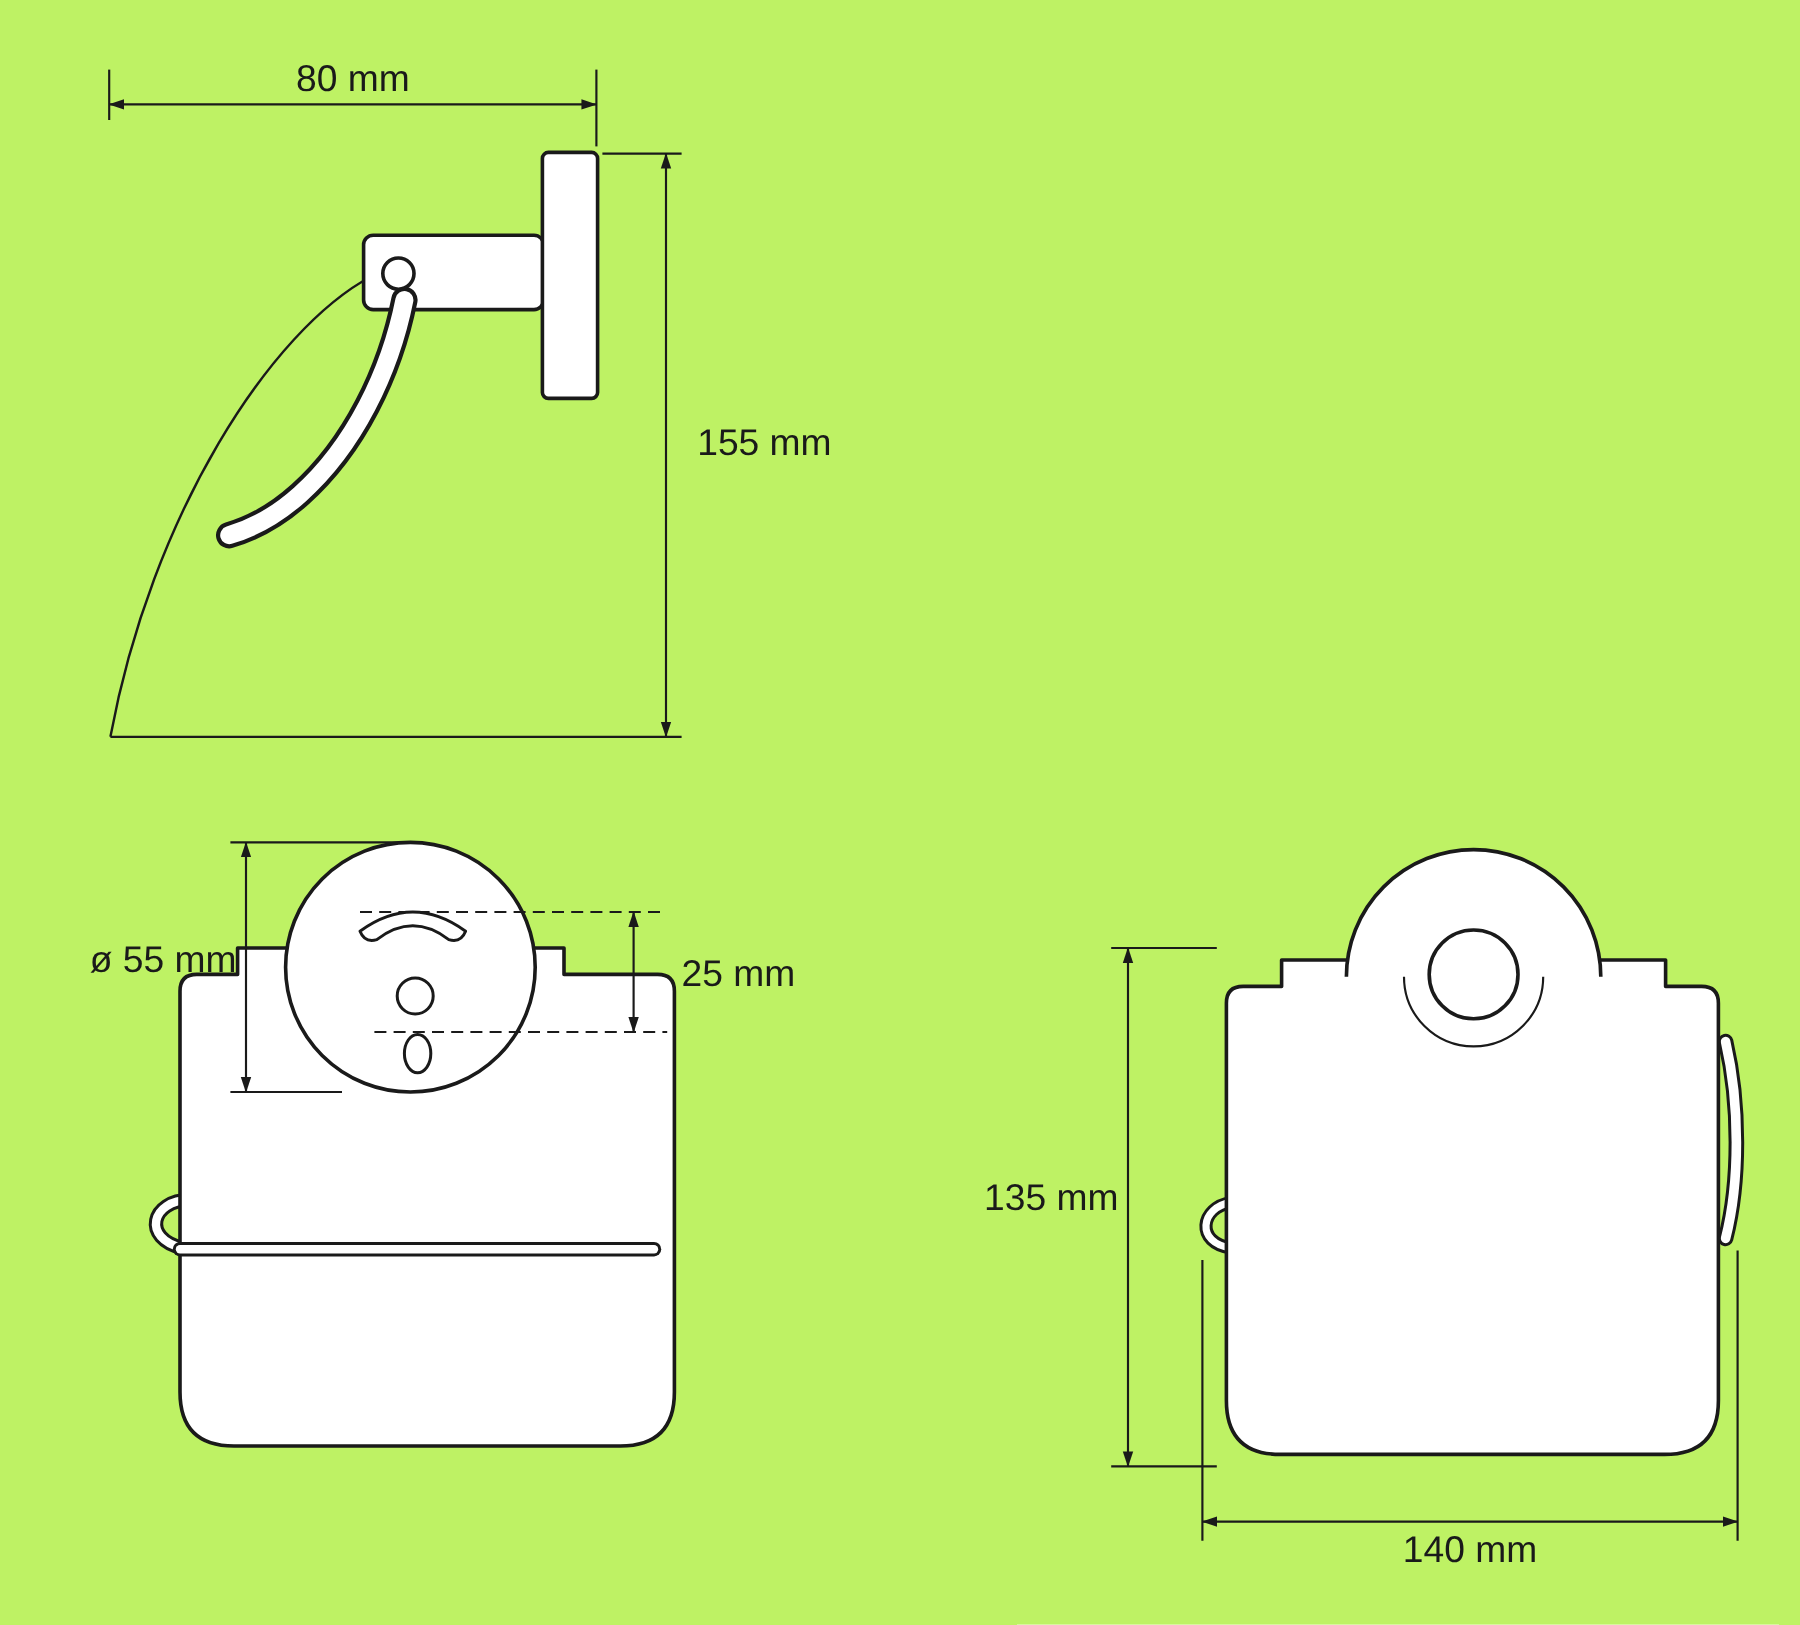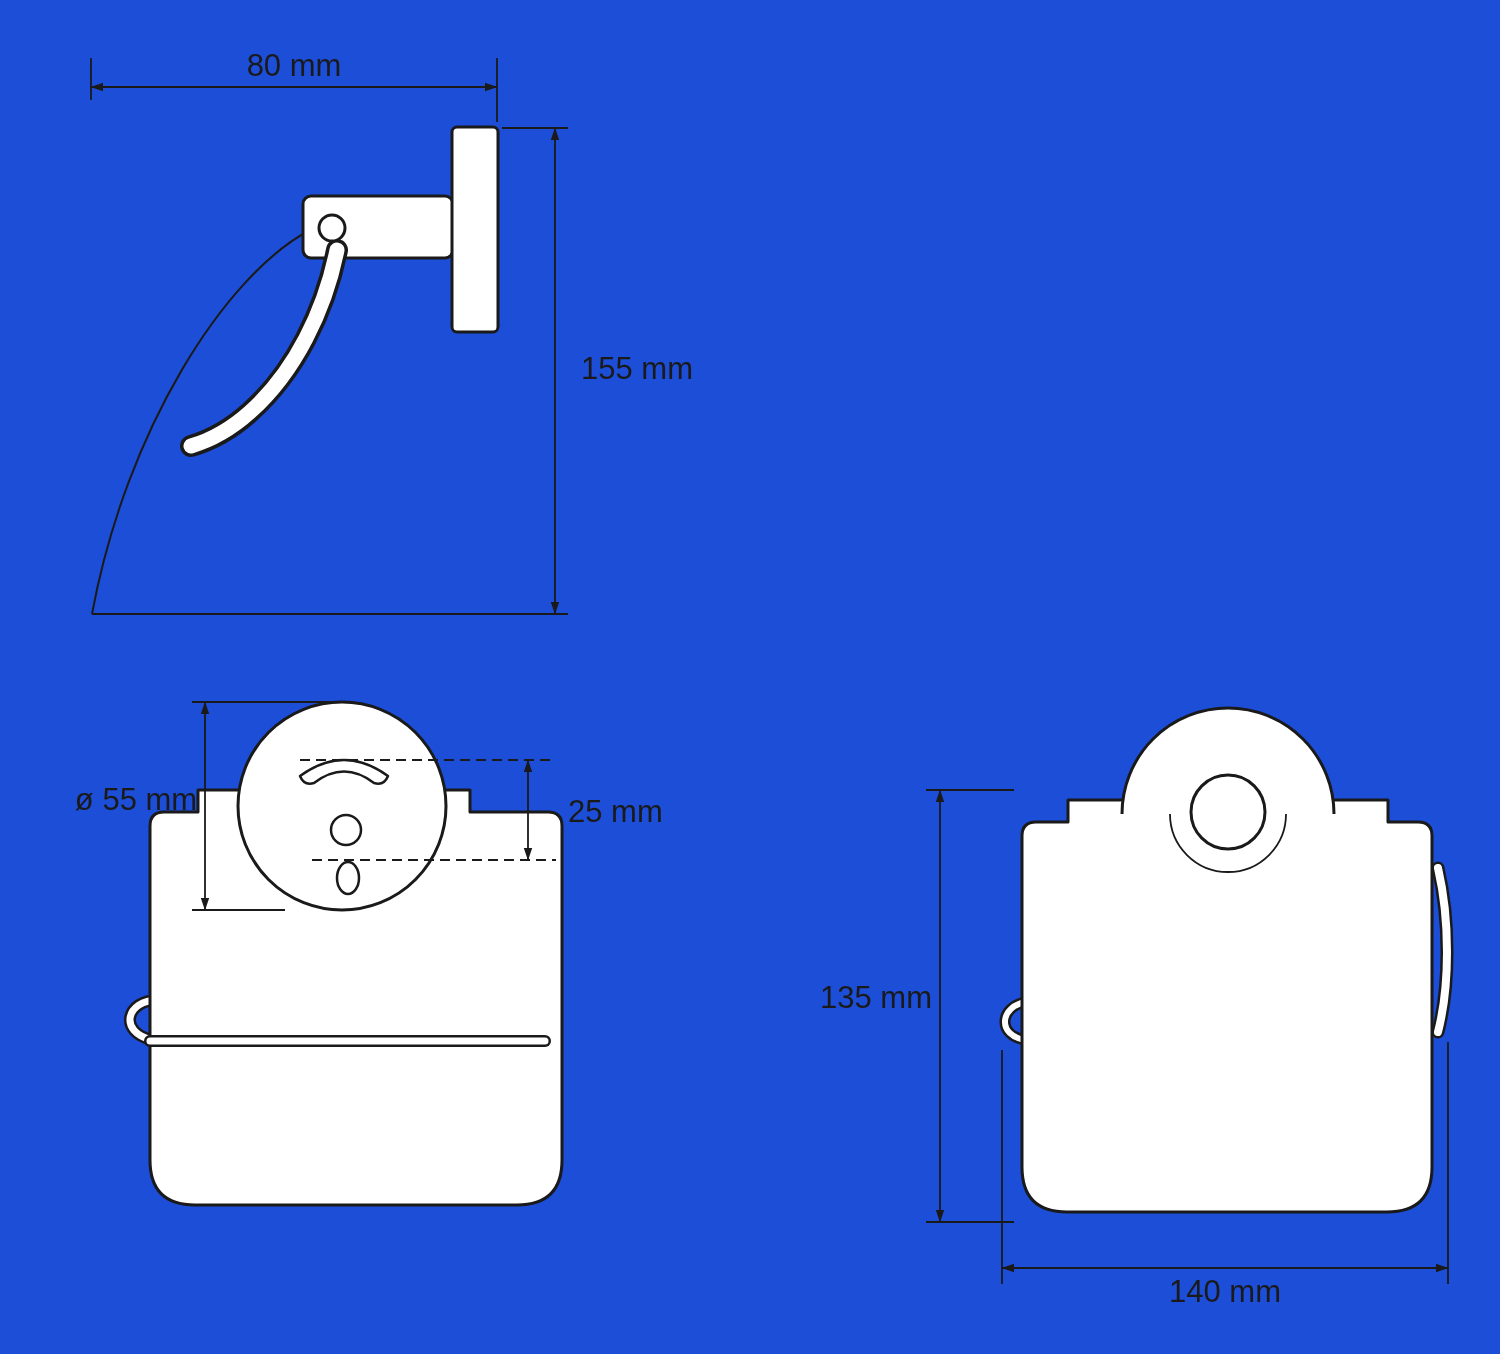--- a/index.html
+++ b/index.html
@@ -5,21 +5,21 @@
 <style>
   html, body {
     margin: 0;
     padding: 0;
     background: #ffffff;
   }
   .canvas {
     position: relative;
     width: 1500px;
     height: 1354px;
-    background: #1d4ed8;
+    background: #bef264;
     overflow: hidden;
   }
   svg { display: block; }
   .dim-text {
     font-family: "Liberation Sans", sans-serif;
     font-size: 31px;
     fill: #1a1a1a;
   }
   .thin    { stroke: #1a1a1a; stroke-width: 2;   fill: none; }
   .outline { stroke: #1a1a1a; stroke-width: 3;   fill: #ffffff; stroke-linejoin: round; }

